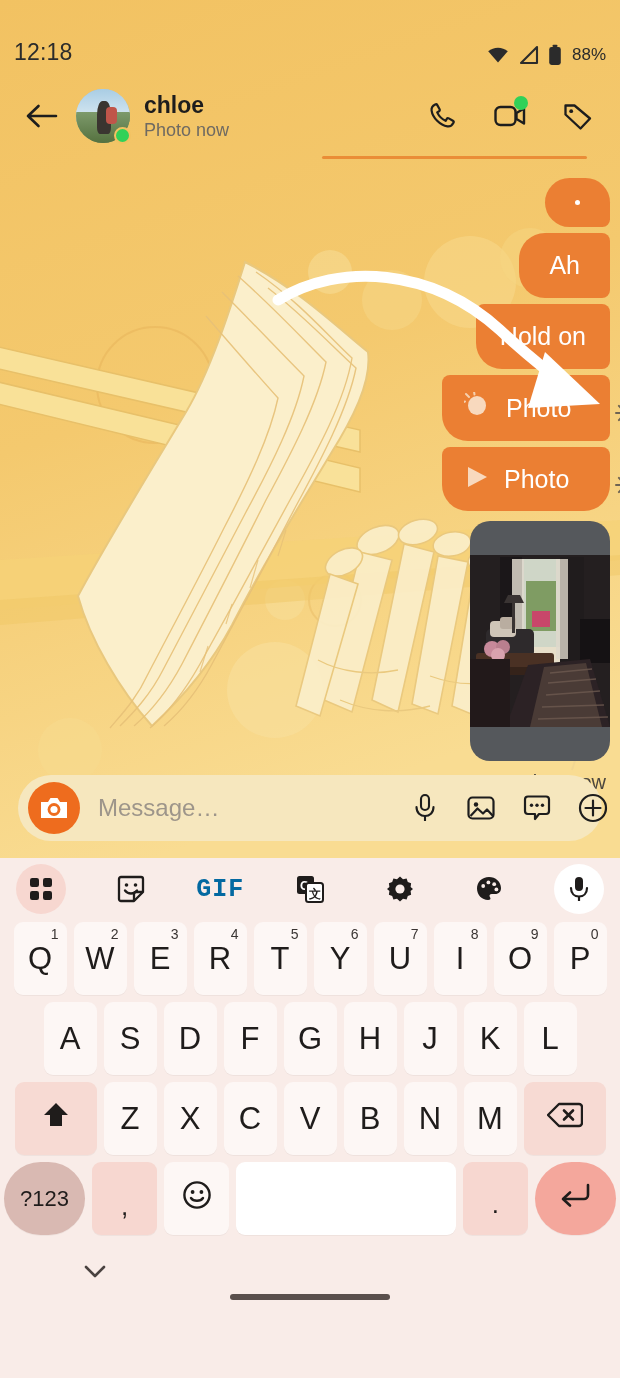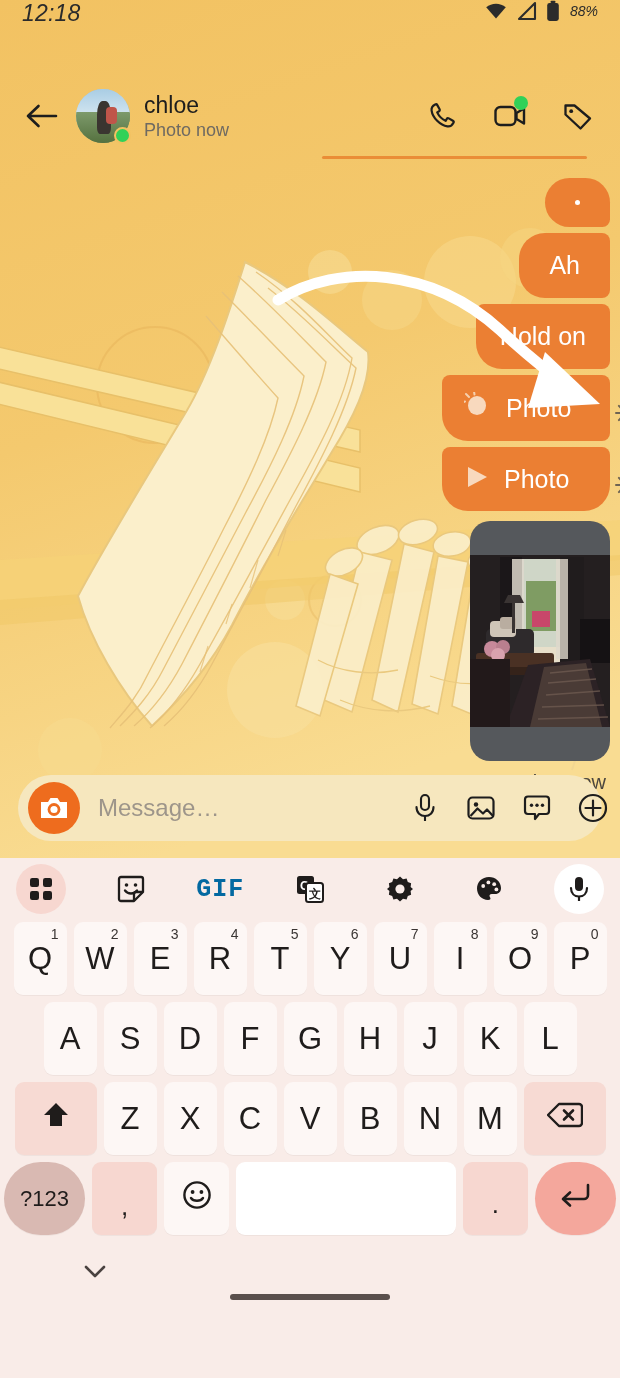--- a/index.html
+++ b/index.html
@@ -16,27 +16,27 @@
     position: absolute; left: 0; top: 0; width: 620px; height: 858px;
     background: linear-gradient(172deg, #F2C262 0%, #F3C568 42%, #F6D07C 72%, #F8D98E 100%);
     overflow: hidden;
   }
   .wallpaper { position: absolute; inset: 0; }
   .wallpaper svg { display:block; width: 620px; height: 858px; }
 
   
   .status-bar {
     position: absolute; left:0; top:0; width: 620px; height: 66px;
-    display:flex; align-items:flex-start; justify-content: space-between;
-    padding: 0 22px; z-index: 20; font-style: italic;
+    display:flex; align-items:flex-end; justify-content: space-between;
+    padding: 0 14px; z-index: 20;
   }
   .status-time { font-size: 23px; color:#2b2b2b; font-weight: 400; letter-spacing: .2px; }
   .status-right { display:flex; align-items:center; gap: 8px; }
   .status-right svg { display:block; }
-  .battery-pct { font-size: 14px; color:#2b2b2b; margin-left: 2px; }
+  .battery-pct { font-size: 17px; color:#2b2b2b; margin-left: 2px; }
 
   
   .chat-header {
     position:absolute; left:0; top:66px; width:620px; height:100px;
     display:flex; align-items:center; padding: 0 18px; z-index: 20;
   }
   .back-btn { width:48px; height:48px; display:flex; align-items:center; justify-content:center; cursor:pointer; }
   .avatar-wrap { position:relative; width:54px; height:54px; margin-left: 10px; flex:none; }
   .avatar {
     width:54px; height:54px; border-radius:50%; overflow:hidden;
@@ -45,21 +45,21 @@
   }
   .avatar .av-sky { position:absolute; left:0; top:0; right:0; height:45%; background:linear-gradient(#a9cde4,#cfe3ef); }
   .avatar .av-land { position:absolute; left:0; bottom:0; right:0; height:58%; background:linear-gradient(#7d9a6b,#55713f); }
   .avatar .av-person { position:absolute; left:38%; top:22%; width:26%; height:62%; background:#3a3530; border-radius:40% 40% 20% 20%; }
   .avatar .av-pack { position:absolute; left:56%; top:34%; width:20%; height:30%; background:#c0554a; border-radius:4px; }
   .presence-dot {
     position:absolute; right:-1px; bottom:-1px; width:17px; height:17px; border-radius:50%;
     background:#31D158; border:2.5px solid #F2C262;
   }
   .peer-info { margin-left: 14px; display:flex; flex-direction:column; gap:1px; }
-  .peer-name { font-size: 23px; font-weight:400; color:#1d1d1d; }
+  .peer-name { font-size: 23px; font-weight:700; color:#1d1d1d; }
   .peer-status { font-size: 18px; color:#6f6a62; }
   .header-actions { margin-left:auto; display:flex; align-items:center; gap: 28px; padding-right: 4px; }
   .hdr-icon { position:relative; width:40px; height:40px; display:flex; align-items:center; justify-content:center; cursor:pointer; }
   .hdr-icon .badge { position:absolute; right:2px; top:0px; width:14px; height:14px; border-radius:50%; background:#31D158; }
   .tab-underline {
     position:absolute; left:322px; top:156px; width:265px; height:3px;
     background:#E8832E; border-radius:2px; opacity:.85; z-index:20;
   }
 
   

